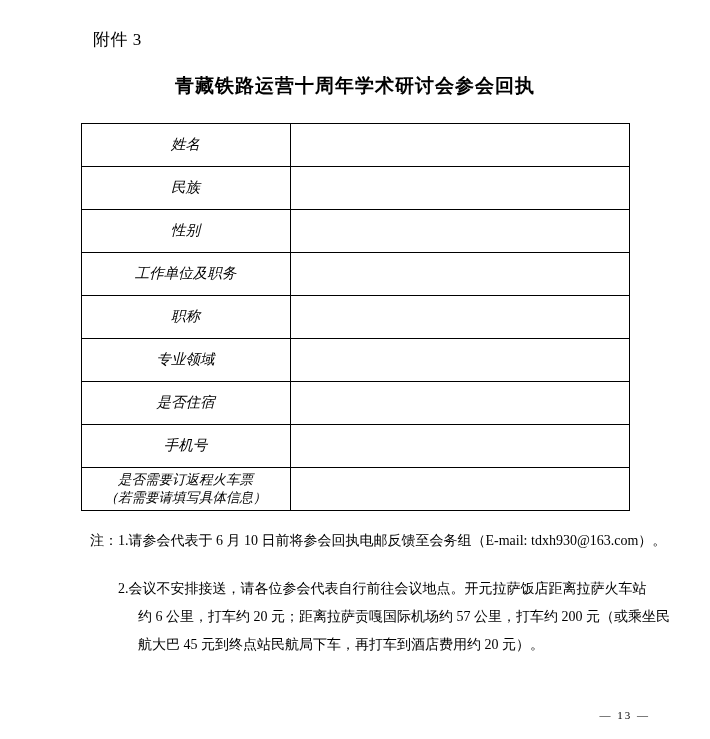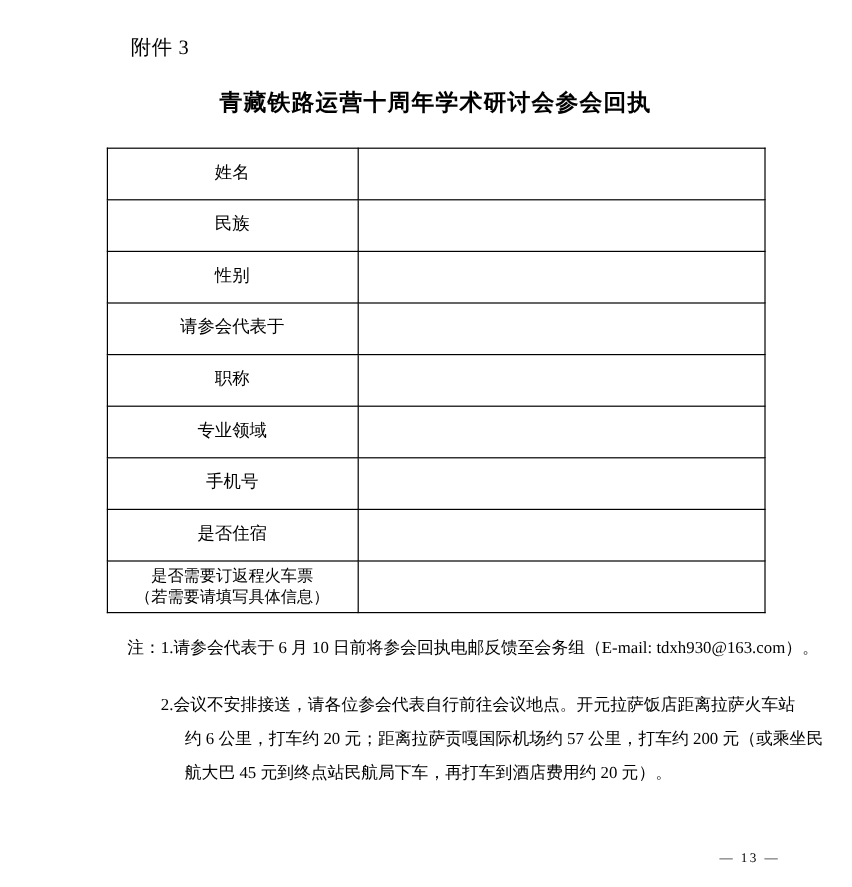--- a/index.html
+++ b/index.html
@@ -12,41 +12,42 @@
     background: #ffffff;
     font-family: "Liberation Serif", "DejaVu Serif", serif;
     color: #000000;
     overflow: hidden;
   }
   .page {
     position: relative;
     width: 710px;
     height: 739px;
     box-sizing: border-box;
-    padding: 18px 60px 0 76px;
+    padding: 18px 60px 0 60px;
   }
   .attachment-label {
     font-size: 17px;
     font-family: "Liberation Serif", "DejaVu Serif", serif;
     margin: 10px 0 0 33px;
     letter-spacing: 0.5px;
   }
   .doc-title {
     text-align: center;
     font-size: 19px;
     font-weight: bold;
     margin: 22px 0 0 0;
     letter-spacing: 1px;
     font-family: "Liberation Serif", "DejaVu Serif", serif;
   }
   table.form-table {
     margin: 24px auto 0 auto;
     border-collapse: collapse;
     width: 530px;
     table-layout: fixed;
+    font-style: italic;
   }
   table.form-table td {
     border: 1px solid #000000;
     height: 38px;
     font-size: 14.5px;
     padding: 2px 4px;
     vertical-align: middle;
   }
   td.label-cell {
     width: 200px;
@@ -105,37 +106,37 @@
       </tr>
       <tr>
         <td class="label-cell">民族</td>
         <td class="value-cell"></td>
       </tr>
       <tr>
         <td class="label-cell">性别</td>
         <td class="value-cell"></td>
       </tr>
       <tr>
-        <td class="label-cell">请参会代表于</td>
+        <td class="label-cell">工作单位及职务</td>
         <td class="value-cell"></td>
       </tr>
       <tr>
         <td class="label-cell">职称</td>
         <td class="value-cell"></td>
       </tr>
       <tr>
         <td class="label-cell">专业领域</td>
         <td class="value-cell"></td>
       </tr>
       <tr>
-        <td class="label-cell">手机号</td>
+        <td class="label-cell">是否住宿</td>
         <td class="value-cell"></td>
       </tr>
       <tr>
-        <td class="label-cell">是否住宿</td>
+        <td class="label-cell">手机号</td>
         <td class="value-cell"></td>
       </tr>
       <tr>
         <td class="label-cell">
           <span class="label-two-line">是否需要订返程火车票</span>
           <span class="label-two-line">（若需要请填写具体信息）</span>
         </td>
         <td class="value-cell"></td>
       </tr>
     </tbody>

